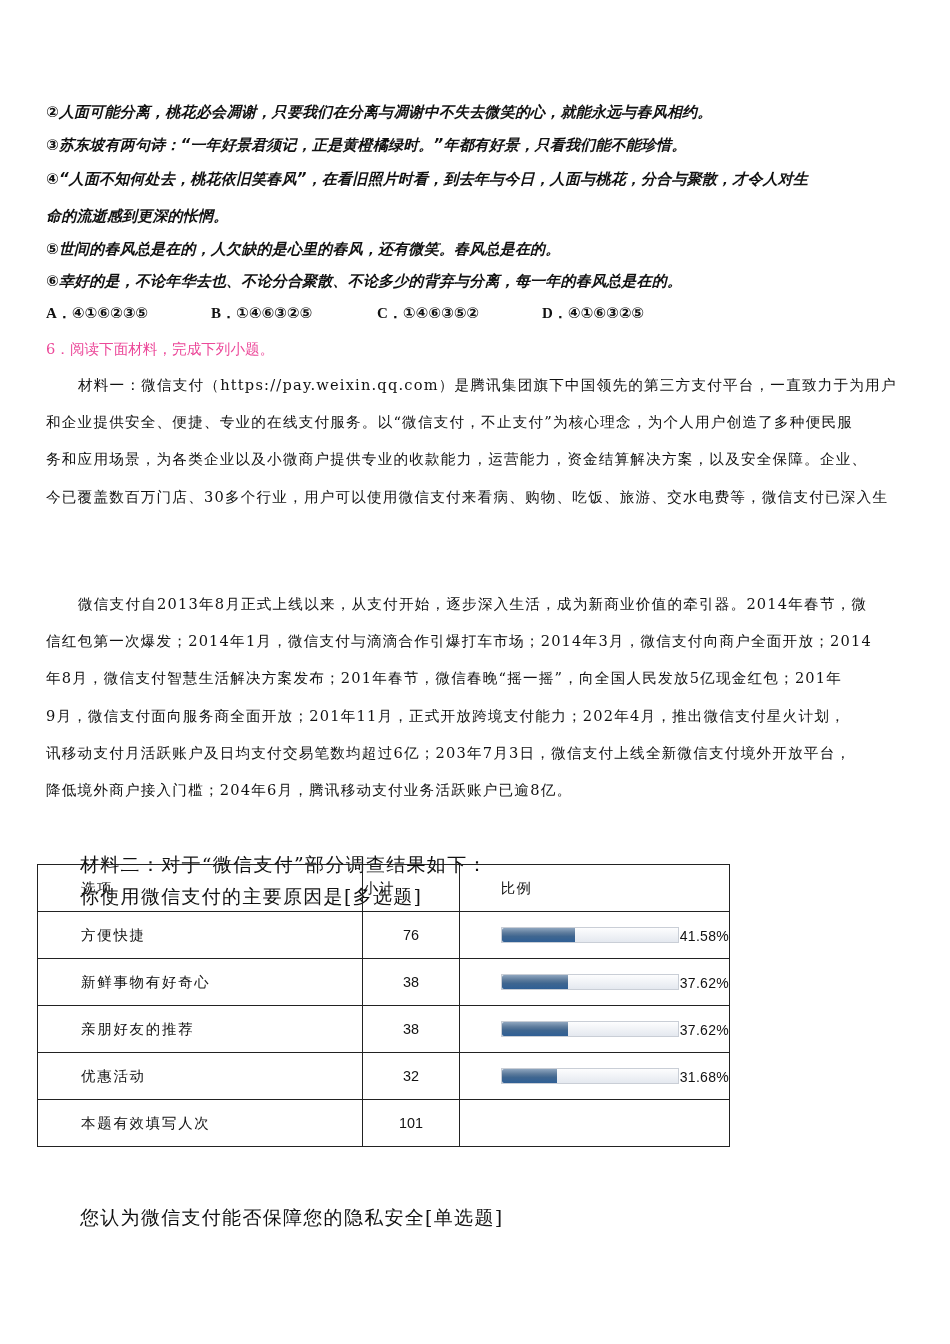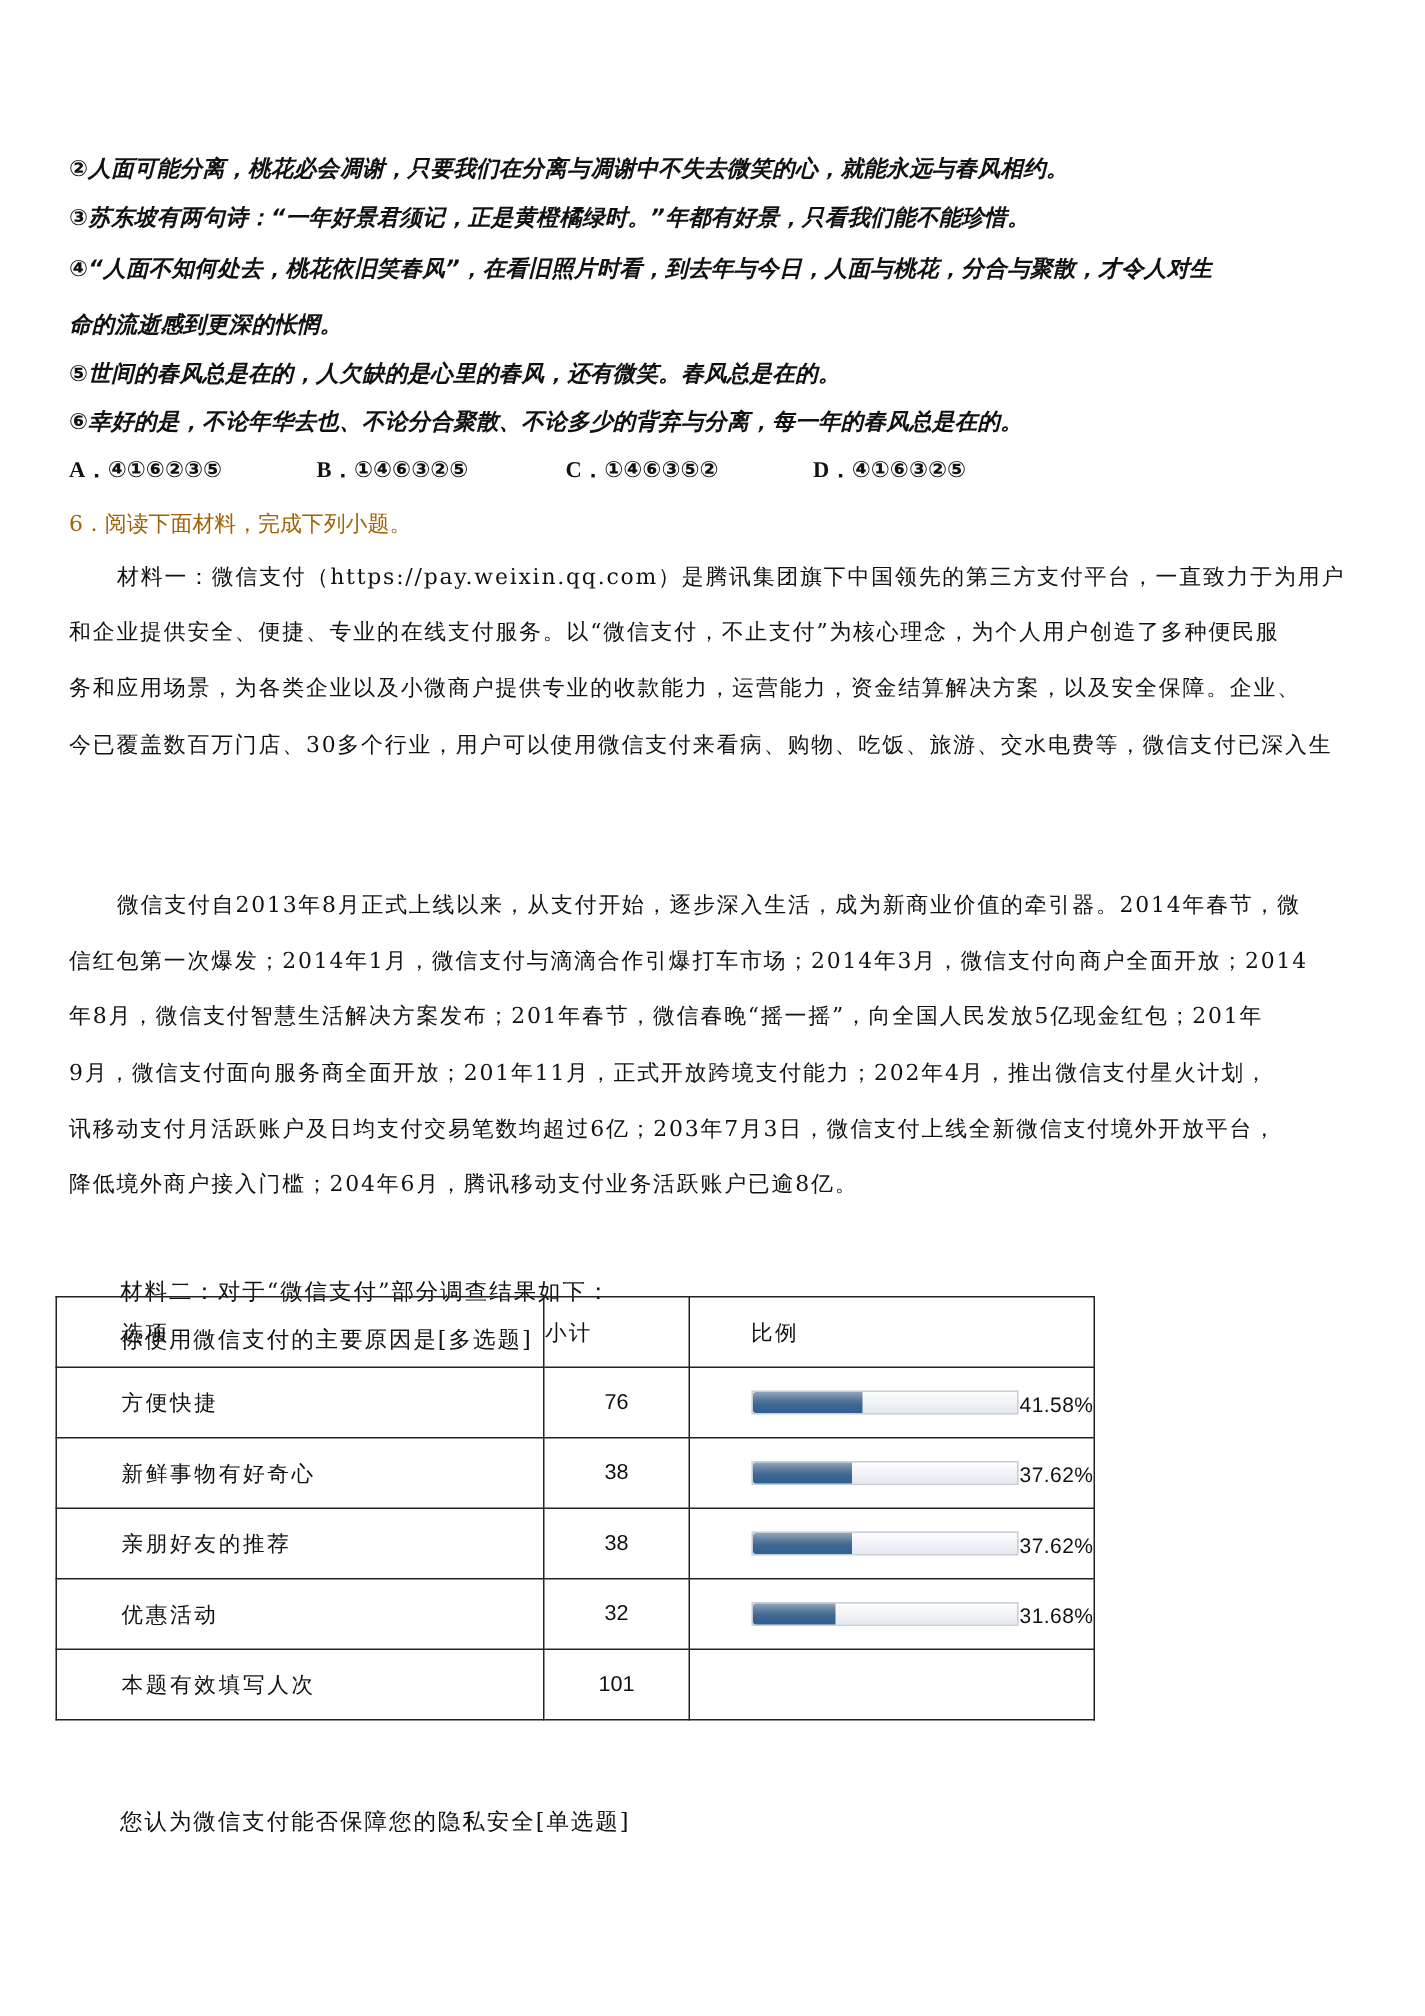--- a/index.html
+++ b/index.html
@@ -1,25 +1,25 @@
 <!DOCTYPE html>
 <html><head>
 <meta charset="utf-8">
 <style>
   html, body { margin: 0; padding: 0; background: #ffffff; }
   body { width: 950px; height: 1344px; position: relative; overflow: hidden;
          font-family: "DejaVu Serif", "Liberation Serif", serif; color: #111; }
   .line { position: absolute; left: 46px; white-space: nowrap; }
   .bold { font-family: "DejaVu Sans", "Liberation Sans", sans-serif; font-weight: bold; font-size: 15px; letter-spacing: 0.2px; font-style: italic; }
-  .serif { font-size: 15px; letter-spacing: 1.3px; }
+  .serif { font-size: 19px; letter-spacing: 1.3px; }
   .options { position: absolute; top: 304px; left: 46px; font-weight: bold; font-size: 15px;
              font-family: "DejaVu Sans", "Liberation Sans", sans-serif; }
   .opt { position: absolute; white-space: nowrap; }
   .opt .letter { font-family: "Liberation Serif", serif; font-weight: bold; }
-  .q6 { position: absolute; top: 340px; left: 46px; font-size: 14.6px; color: #a16207; }
+  .q6 { position: absolute; top: 340px; left: 46px; font-size: 14.6px; color: #ec4899; }
   .para { position: absolute; left: 46px; width: 860px; font-size: 14.6px; line-height: 37.2px;
           text-align: justify; text-align-last: left; letter-spacing: 1.2px; }
   table.survey { position: absolute; left: 37px; top: 864px; width: 693px; border-collapse: collapse; border-radius: 19px; }
   table.survey td { border: 1.6px solid #222; height: 46px; padding: 0; font-size: 14.4px; vertical-align: middle; }
   td.c1 { width: 289px; padding-left: 43px !important; letter-spacing: 1.8px; }
   td.c2 { width: 97px; text-align: center; font-family: "Liberation Sans", sans-serif; font-size: 14.5px; }
   td.c2.head { font-family: "DejaVu Serif", serif; text-align: left; padding-right: 25px !important; width: 72px; letter-spacing: 1.5px; }
   td.c3 { padding-left: 41px !important; letter-spacing: 1.5px; }
   .barwrap { display: flex; align-items: flex-end; }
   .bar { position: relative; width: 178px; height: 16px; background: linear-gradient(#fdfdfe, #e4e8ef);

